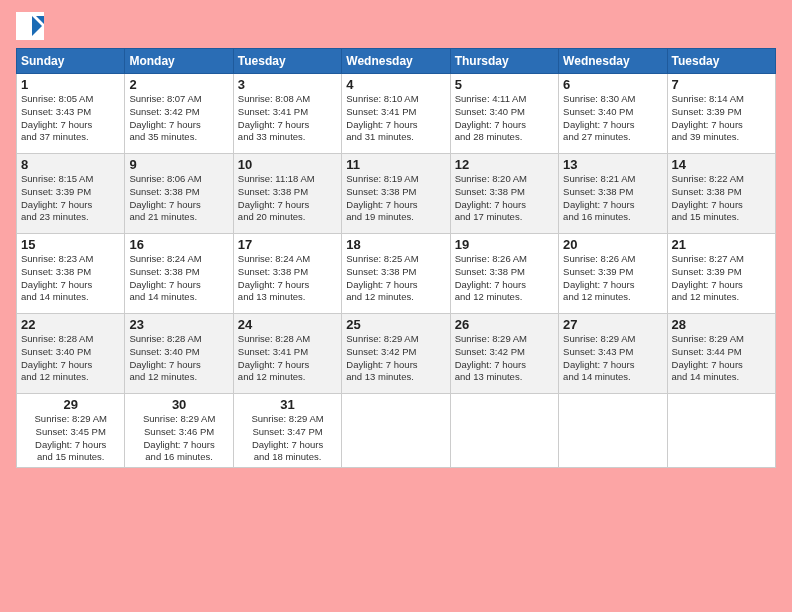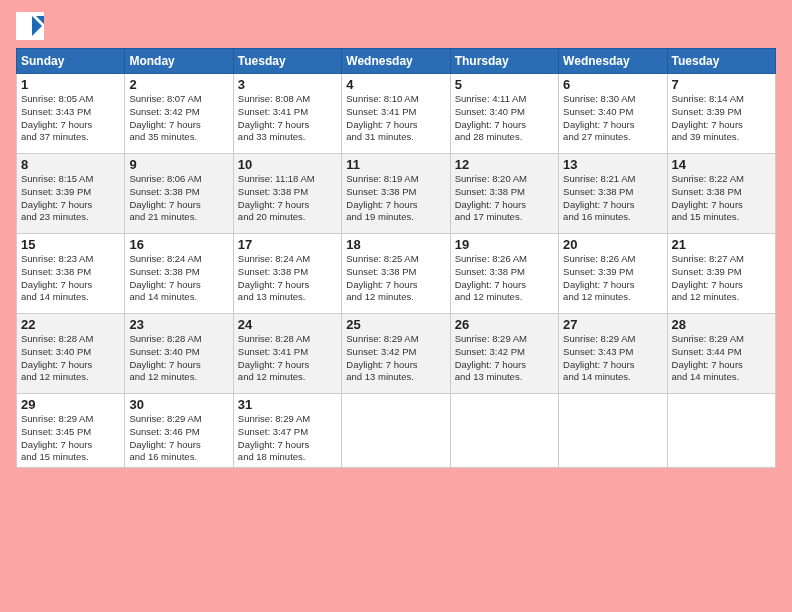--- a/index.html
+++ b/index.html
@@ -71,20 +71,21 @@
       border: 1px solid #ccc;
       vertical-align: top;
       padding: 3px 4px;
       font-size: 9.5px;
       color: #333;
       background: #fff;
       height: 80px;
     }
     .calendar tr:last-child td {
       height: 72px;
+      text-align: center;
     }
     .day-num {
       font-size: 13px;
       font-weight: bold;
       color: #222;
       display: block;
       margin-bottom: 1px;
     }
     .cell-line {
       display: block;

